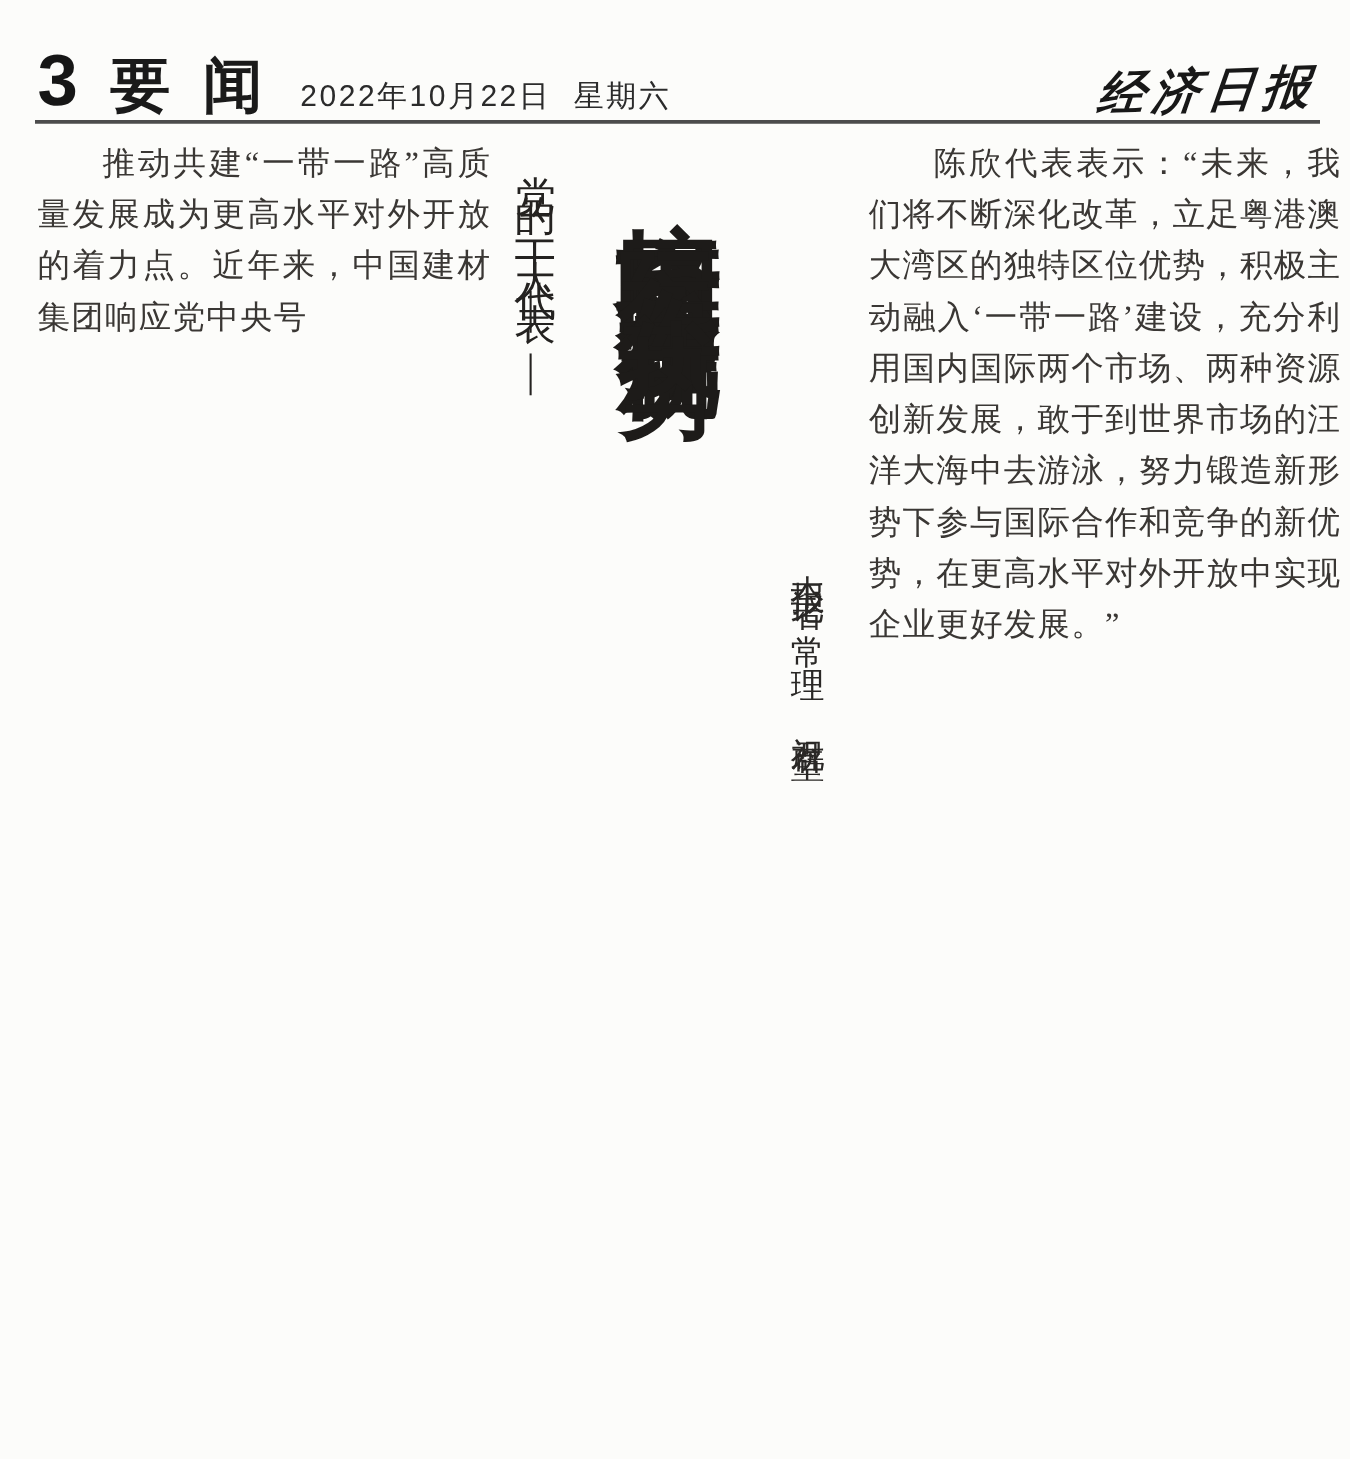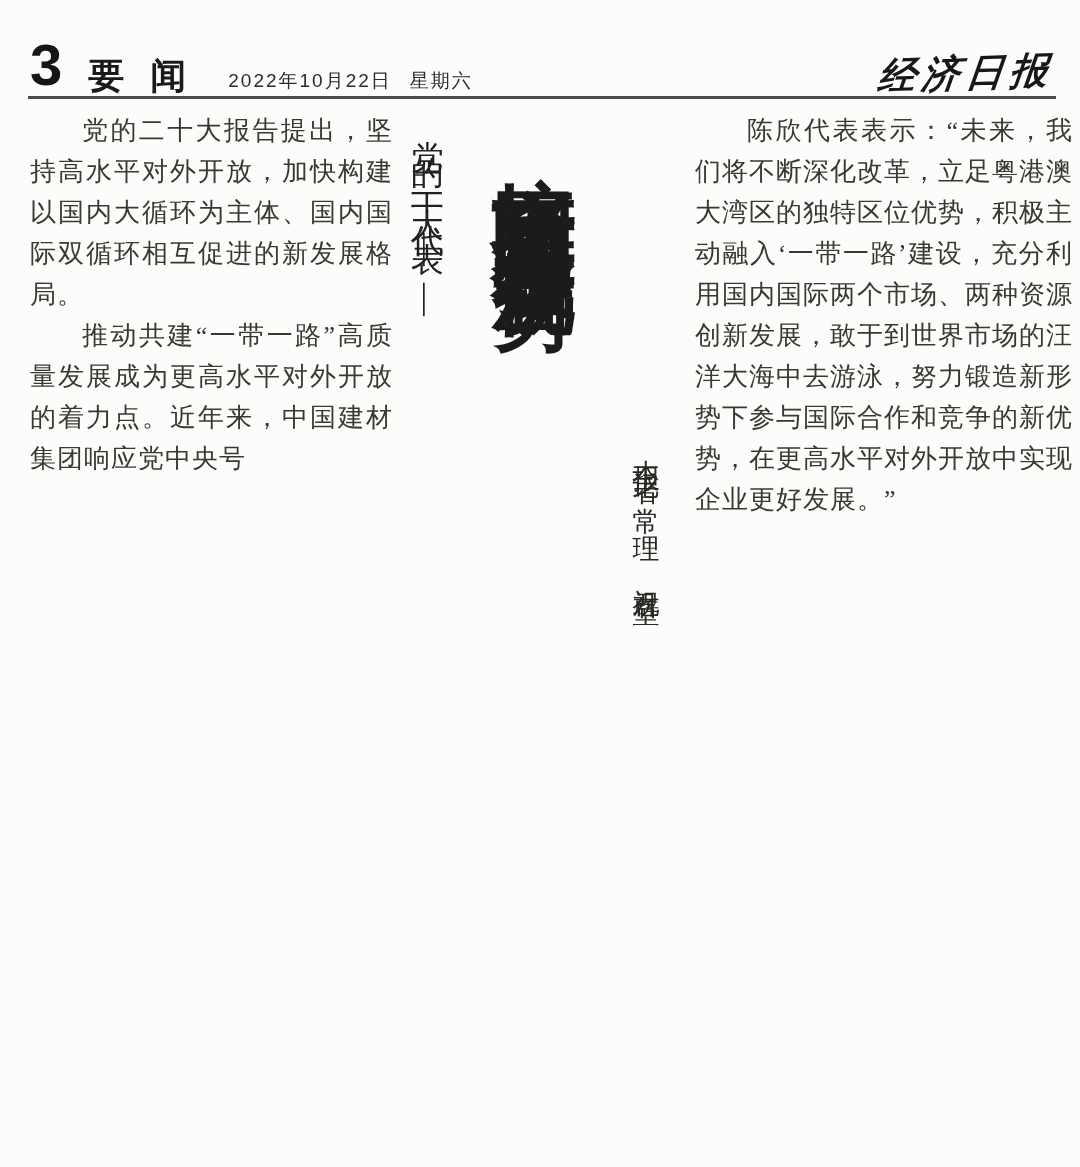--- a/index.html
+++ b/index.html
@@ -19,25 +19,25 @@
   .header{
     position:absolute;left:30px;top:26px;right:26px;height:68px;
     display:flex;align-items:flex-end;
   }
   .page-number{
     font-family:"Liberation Sans","DejaVu Sans",sans-serif;
     font-size:58px;font-weight:bold;color:#161616;line-height:1;
     margin-right:26px;letter-spacing:0;
   }
   .section-title{
-    font-size:36px;font-weight:bold;color:#1a1a1a;line-height:1;
-    letter-spacing:26px;margin-right:16px;
+    font-size:48px;font-weight:bold;color:#1a1a1a;line-height:1;
+    letter-spacing:26px;margin-right:4px;
   }
   .header-date{
-    font-size:19px;color:#2b2b2b;line-height:1;margin-bottom:4px;
+    font-size:24px;color:#2b2b2b;line-height:1;margin-bottom:4px;
     letter-spacing:2px;
     font-family:"Liberation Sans","DejaVu Sans",sans-serif;
   }
   .header-date .weekday{margin-left:18px;}
   .masthead{
     margin-left:auto;
     font-size:38px;color:#181818;line-height:1;
     font-style:italic;font-weight:600;
     transform:rotate(-2deg) skewX(-8deg);
     letter-spacing:6px;margin-bottom:2px;
@@ -87,21 +87,20 @@
     <div class="page-number">3</div>
     <div class="section-title">要闻</div>
     <div class="header-date">
       <span>2022年10月22日</span><span class="weekday">星期六</span>
     </div>
     <div class="masthead">经济日报</div>
   </div>
   <div class="header-rule"></div>
 
   <div class="body-col left-col">
-    <p>党的二十大报告提出，坚持高水平对外开放，加快构建以国内大循环为主体、国内国际双循环相互促进的新发展格局。</p>
     <p>推动共建“一带一路”高质量发展成为更高水平对外开放的着力点。近年来，中国建材集团响应党中央号</p>
   </div>
 
   <div class="kicker">党的二十大代表——</div>
 
   <div class="main-title">培育国际竞争合作新优势</div>
 
   <div class="byline">
     <span>本报记者</span><span class="author-first">常理</span><span class="author-second">祝君壁</span>
   </div>

